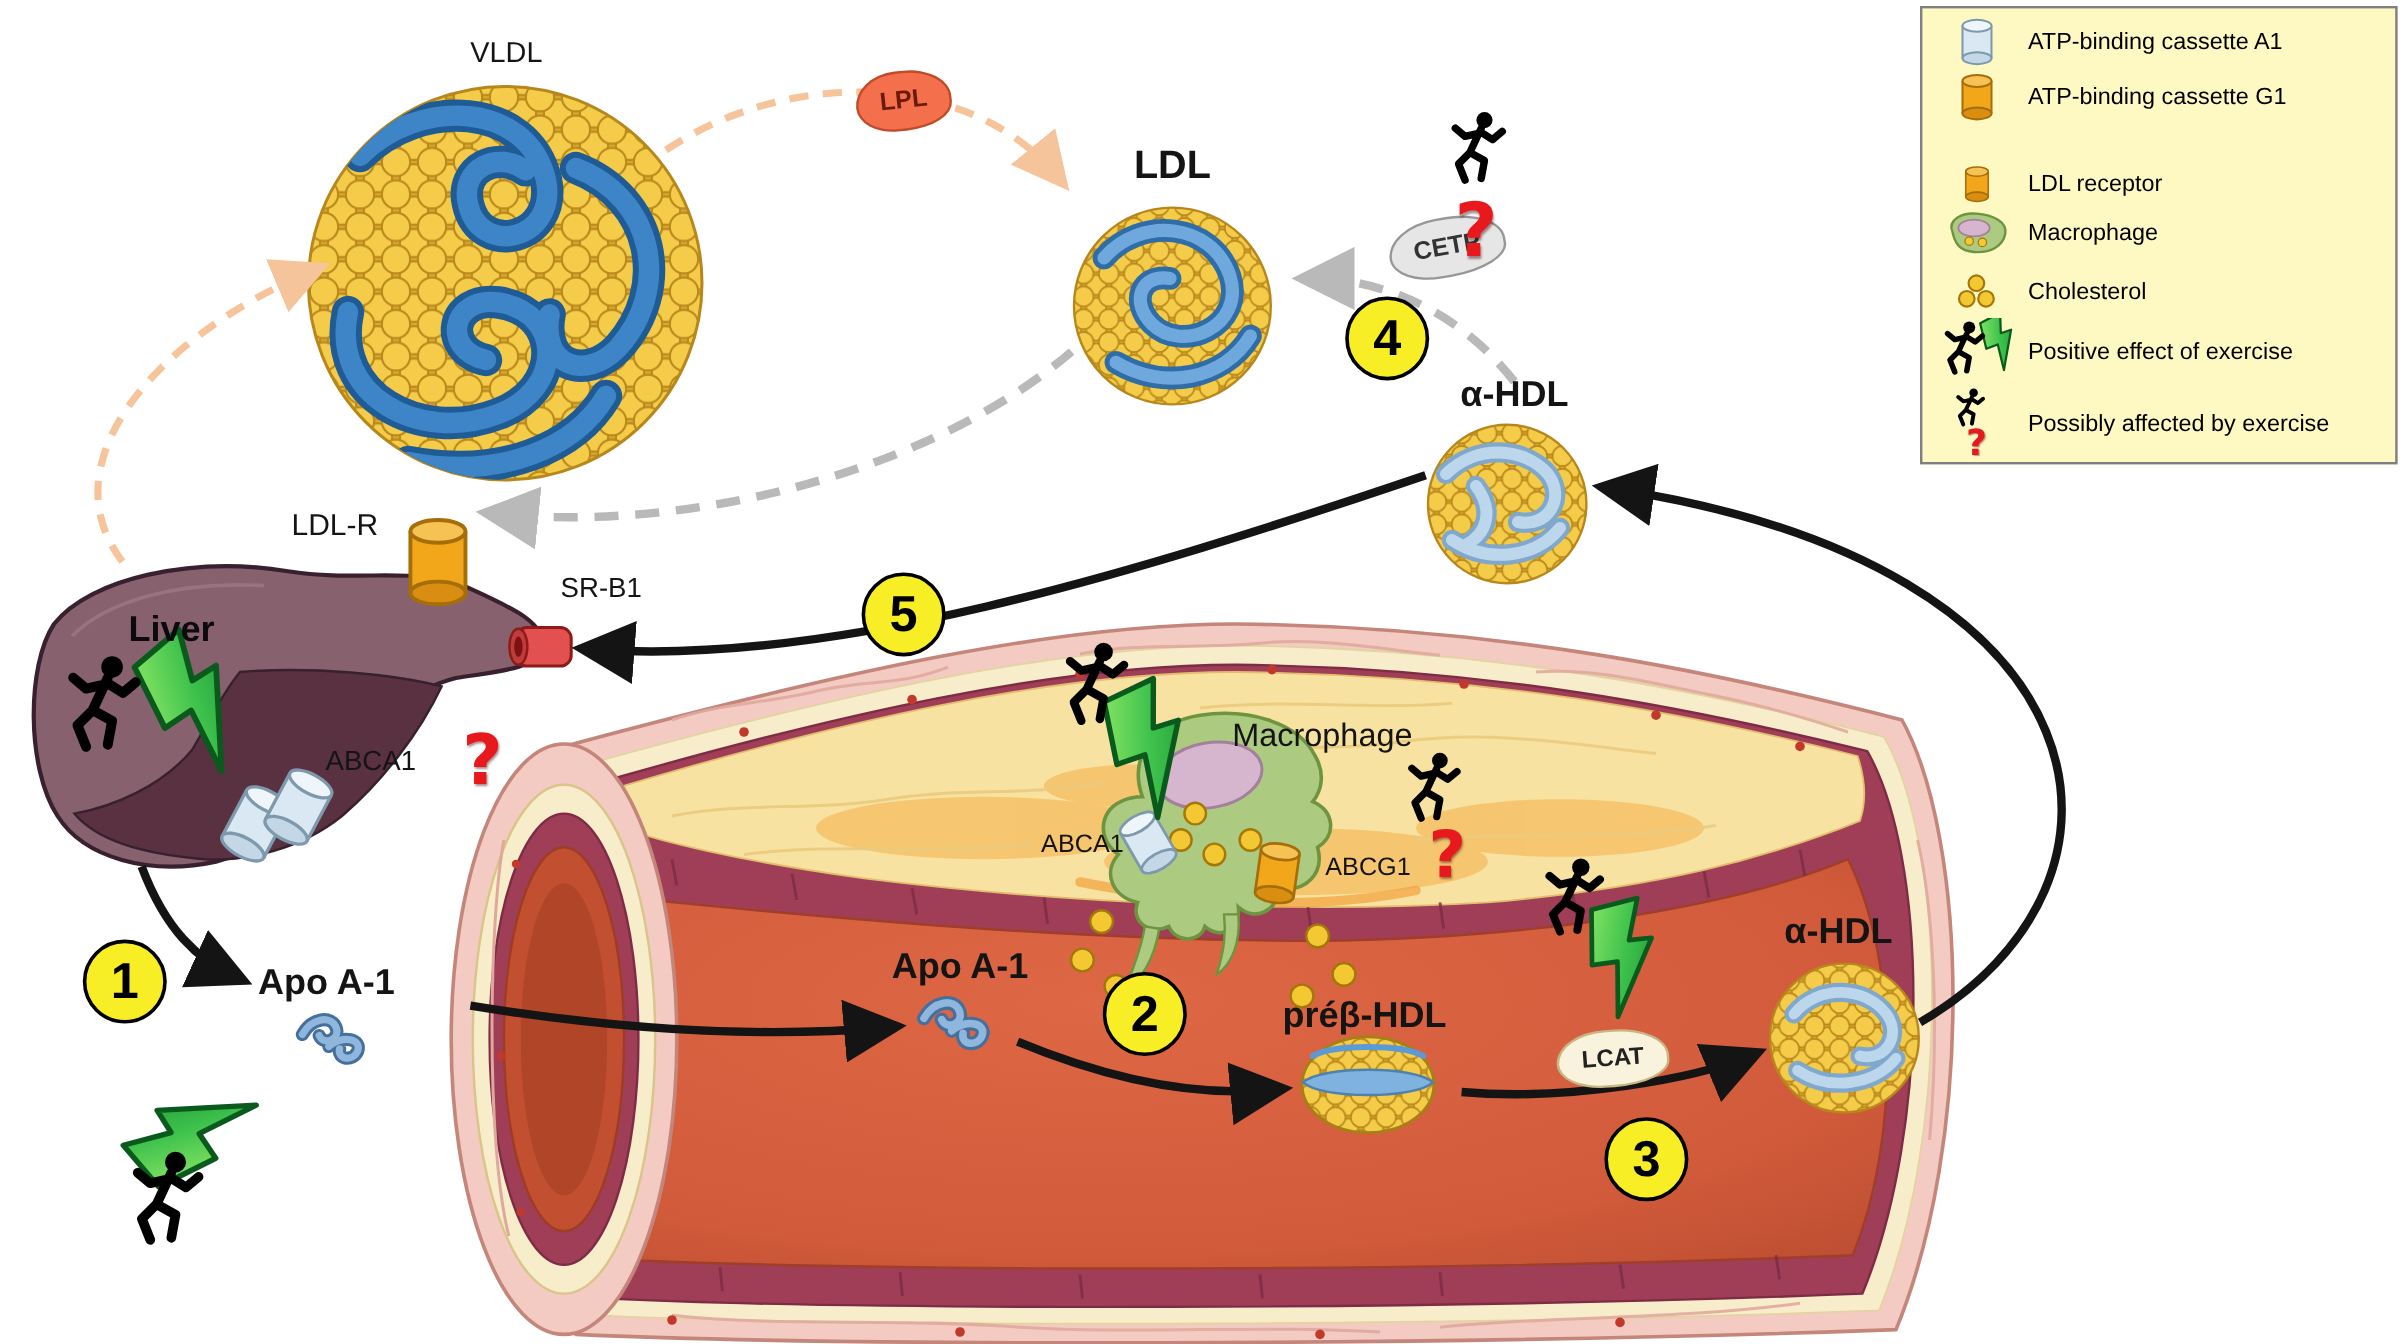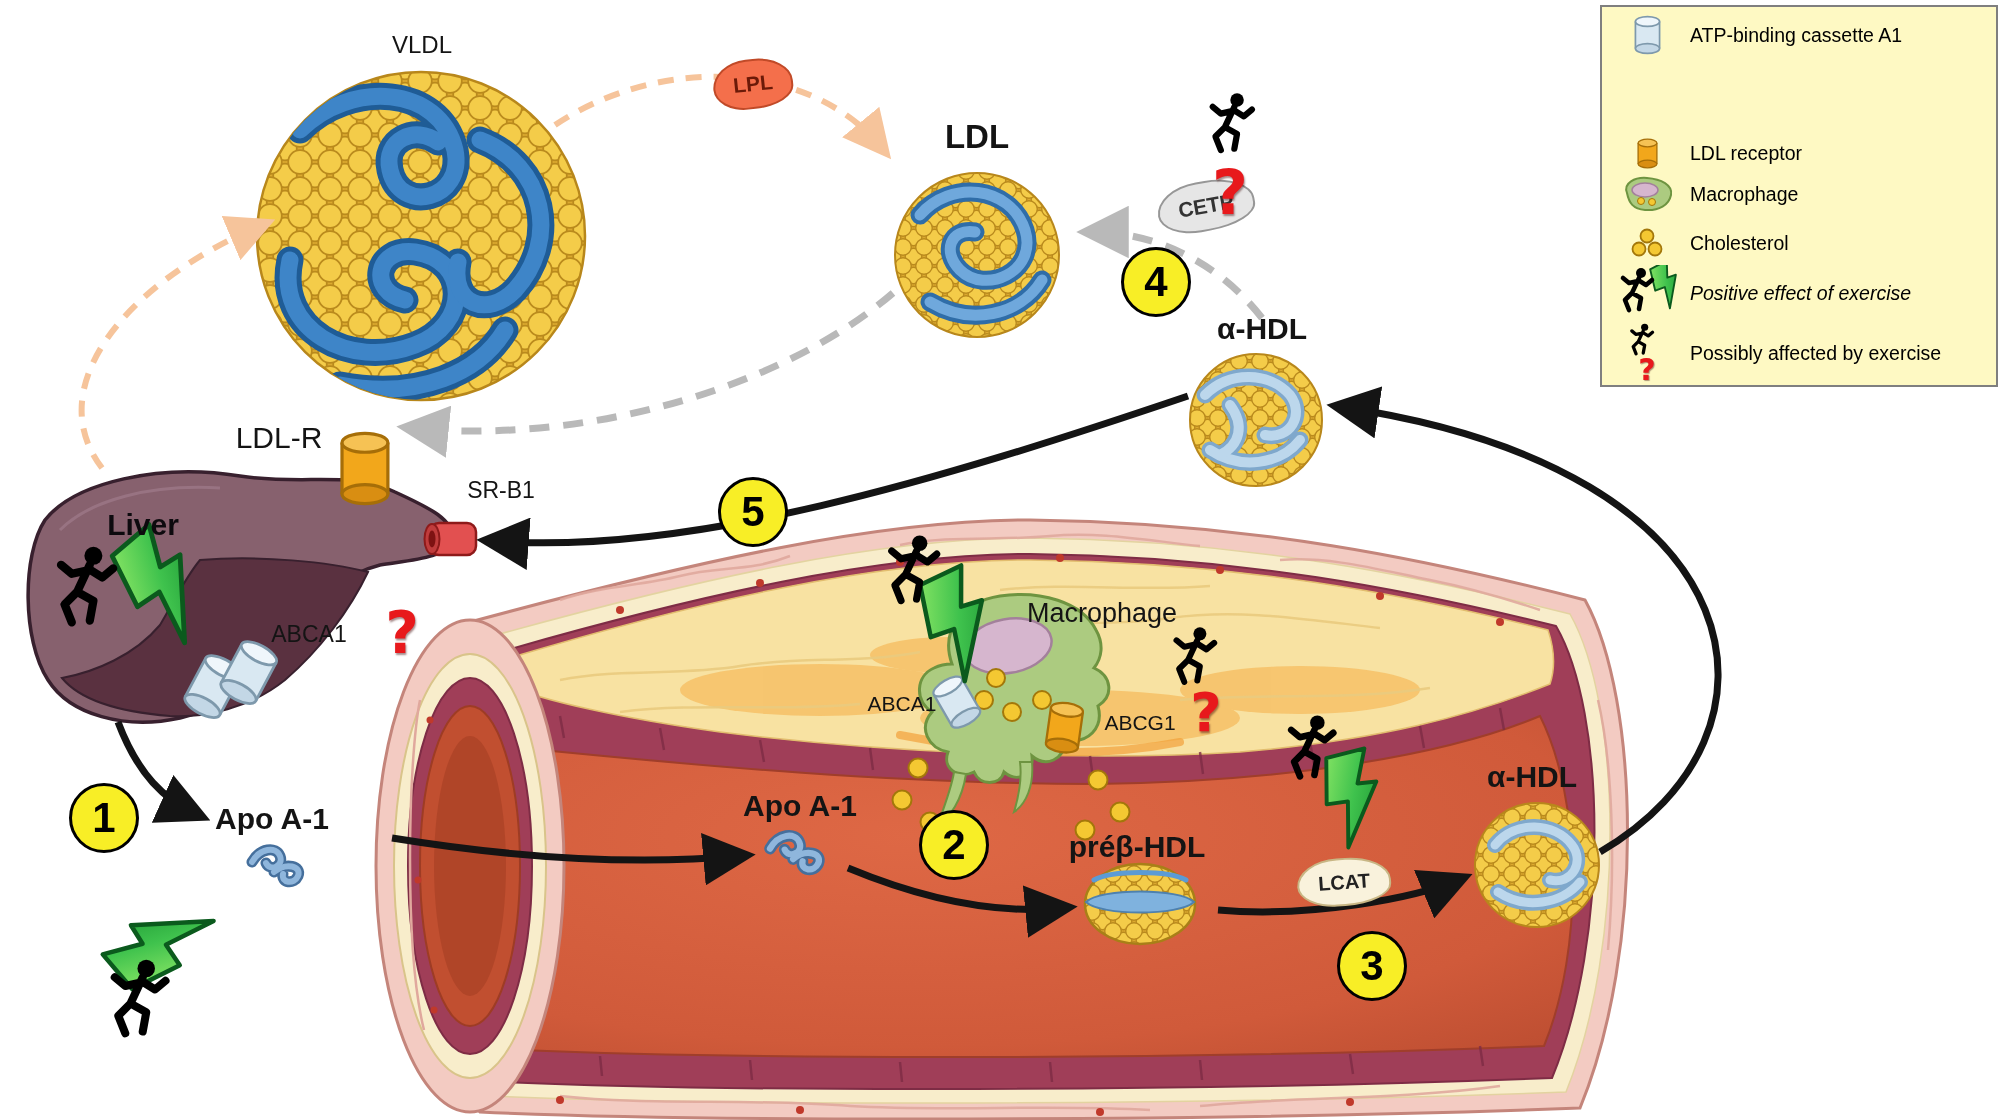--- a/index.html
+++ b/index.html
@@ -346,21 +346,21 @@
 
 <div class="lbl" style="left:422px;top:45px;font-size:24px;font-weight:400;">VLDL</div>
 <div class="lbl" style="left:977px;top:137px;font-size:33px;font-weight:600;">LDL</div>
 <div class="lbl" style="left:1262px;top:329px;font-size:30px;font-weight:600;">α-HDL</div>
 <div class="lbl" style="left:1532px;top:777px;font-size:30px;font-weight:600;">α-HDL</div>
 <div class="lbl" style="left:1137px;top:847px;font-size:30px;font-weight:600;">préβ-HDL</div>
 <div class="lbl" style="left:272px;top:819px;font-size:30px;font-weight:600;">Apo A-1</div>
 <div class="lbl" style="left:800px;top:806px;font-size:30px;font-weight:600;">Apo A-1</div>
 <div class="lbl" style="left:120px;top:525px;font-size:30px;font-weight:600;color:#0d0a0e;margin-left:23px;">Liver</div>
 <div class="lbl" style="left:1102px;top:613px;font-size:27px;">Macrophage</div>
-<div class="lbl" style="left:279px;top:438px;font-size:30px;">LDL-R</div>
+<div class="lbl" style="left:279px;top:438px;font-size:25px;">LDL-R</div>
 <div class="lbl" style="left:453px;top:490px;font-size:23px;margin-left:48px;">SR-B1</div>
 <div class="lbl" style="left:309px;top:634px;font-size:23px;">ABCA1</div>
 <div class="lbl" style="left:902px;top:704px;font-size:21px;">ABCA1</div>
 <div class="lbl" style="left:1140px;top:723px;font-size:21px;">ABCG1</div>
 
 <div class="blob" style="left:753px;top:84px;width:76px;height:46px;background:#F46F4B;border:2.5px solid #C14A28;">
   <span style="font-size:21px;color:#6B1A08;">LPL</span>
 </div>
 <div class="blob" style="left:1206px;top:206px;width:94px;height:46px;background:#E6E6E6;border:2.5px solid #979797;transform:translate(-50%,-50%) rotate(-10deg);">
   <span style="font-size:21px;color:#333;">CETP</span>
@@ -381,20 +381,28 @@
 
 <div id="legend">
   <div class="lrow" style="top:6px;height:44px;">
     <span class="licon">
       <svg width="27" height="42" viewBox="-2 -1 38 56">
             <use href="#cyl-blue"></use>
           </svg>
         </span>
     <span class="ltext">ATP-binding cassette A1</span>
   </div>
+  <div class="lrow" style="top:52px;height:44px;">
+    <span class="licon">
+      <svg width="27" height="42" viewBox="-2 -1 38 56">
+            <use href="#cyl-orange"></use>
+          </svg>
+        </span>
+    <span class="ltext">ATP-binding cassette G1</span>
+  </div>
   <div class="lrow" style="top:126px;height:40px;">
     <span class="licon">
       <svg width="21" height="33" viewBox="-2 -1 38 56">
             <use href="#cyl-orange"></use>
           </svg>
         </span>
     <span class="ltext">LDL receptor</span>
   </div>
   <div class="lrow" style="top:164px;height:46px;">
     <span class="licon">
@@ -412,21 +420,21 @@
       <svg width="40" height="30" viewBox="0 0 40 30">
         <g fill="#F4C832" stroke="#A3770A" stroke-width="1.8">
           <circle cx="20" cy="8" r="6.5"></circle>
               <circle cx="12" cy="21" r="6.5"></circle>
               <circle cx="28" cy="21" r="6.5"></circle>
         </g>
       </svg>
         </span>
     <span class="ltext">Cholesterol</span>
   </div>
-  <div class="lrow" style="top:258px;height:56px;font-style:italic;">
+  <div class="lrow" style="top:258px;height:56px;">
     <span class="licon">
       <svg width="62" height="56" viewBox="0 0 62 56">
         <use href="#bolt-shape" transform="translate(26,10) rotate(-35) scale(0.62)"></use>
         <use href="#runner-shape" transform="translate(2,2) scale(1.0)"></use>
       </svg>
         </span>
     <span class="ltext">Positive effect of exercise</span>
   </div>
   <div class="lrow" style="top:316px;height:60px;">
     <span class="licon col">

